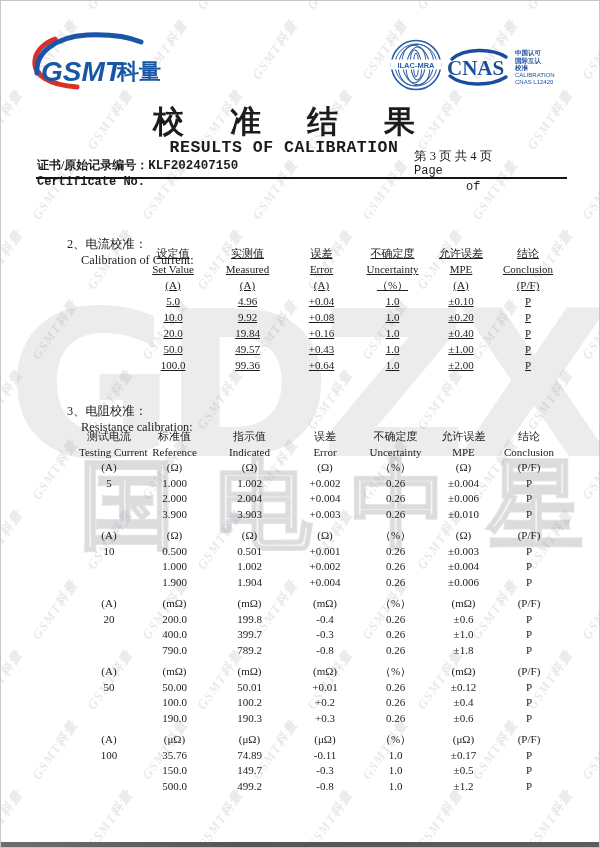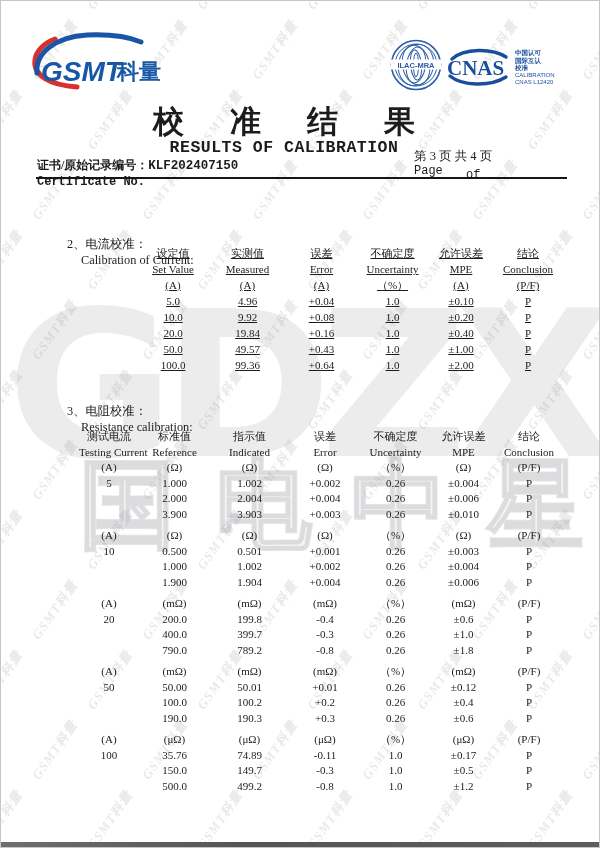--- a/index.html
+++ b/index.html
@@ -49,21 +49,21 @@
     font-size:31px; font-weight:600; }
   .title-zh span { letter-spacing:46px; margin-right:-46px; }
   .title-en { position:absolute; top:137px; left:0; width:566px; text-align:center;
     font-size:16.5px; font-weight:bold; letter-spacing:0.5px; }
 
   .cert-left  { position:absolute; left:36px; top:156px; font-size:12px; line-height:16px; }
   .cert-left .zh { font-weight:bold; }
   .cert-left .num { font-size:12.5px; font-weight:bold; }
   .cert-right { position:absolute; left:413px; top:148px; font-size:12.5px; line-height:15px; }
   .cert-right .en-line { position:relative; font-size:12px; font-weight:normal; }
-  .cert-right .of { position:absolute; left:52px; top:4px; }
+  .cert-right .of { position:absolute; left:52px; top:16px; }
 
   .rule { position:absolute; left:35px; top:176px; width:531px; height:2.2px; background:#151515; }
 
   .sec { position:absolute; font-size:12.3px; line-height:16px; }
   .s1 { left:66px; top:186px; width:420px; }
   .s2 { left:66px; top:235px; }
   .s3 { left:66px; top:402px; }
   .sec .en { margin-left:14px; }
   .sec .val { position:absolute; left:187px; top:0; }
   .sec .row { position:relative; }

